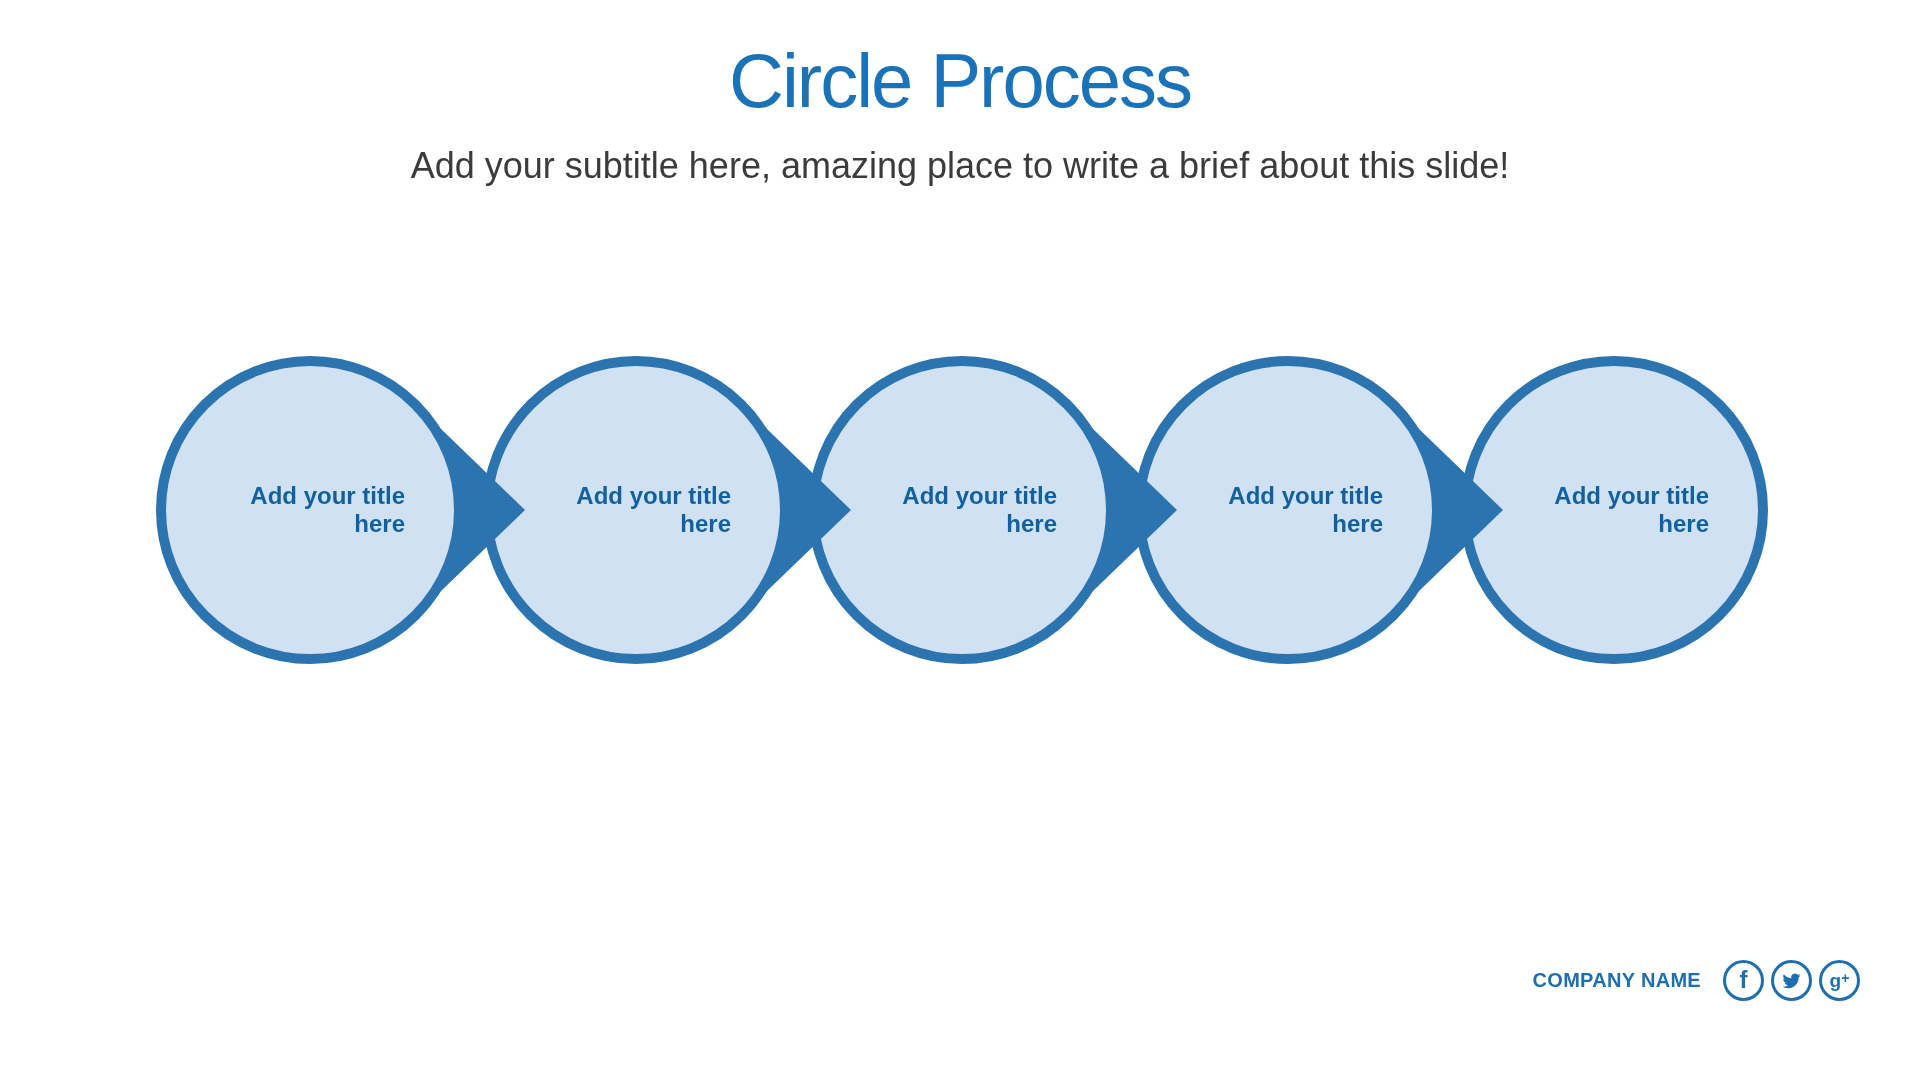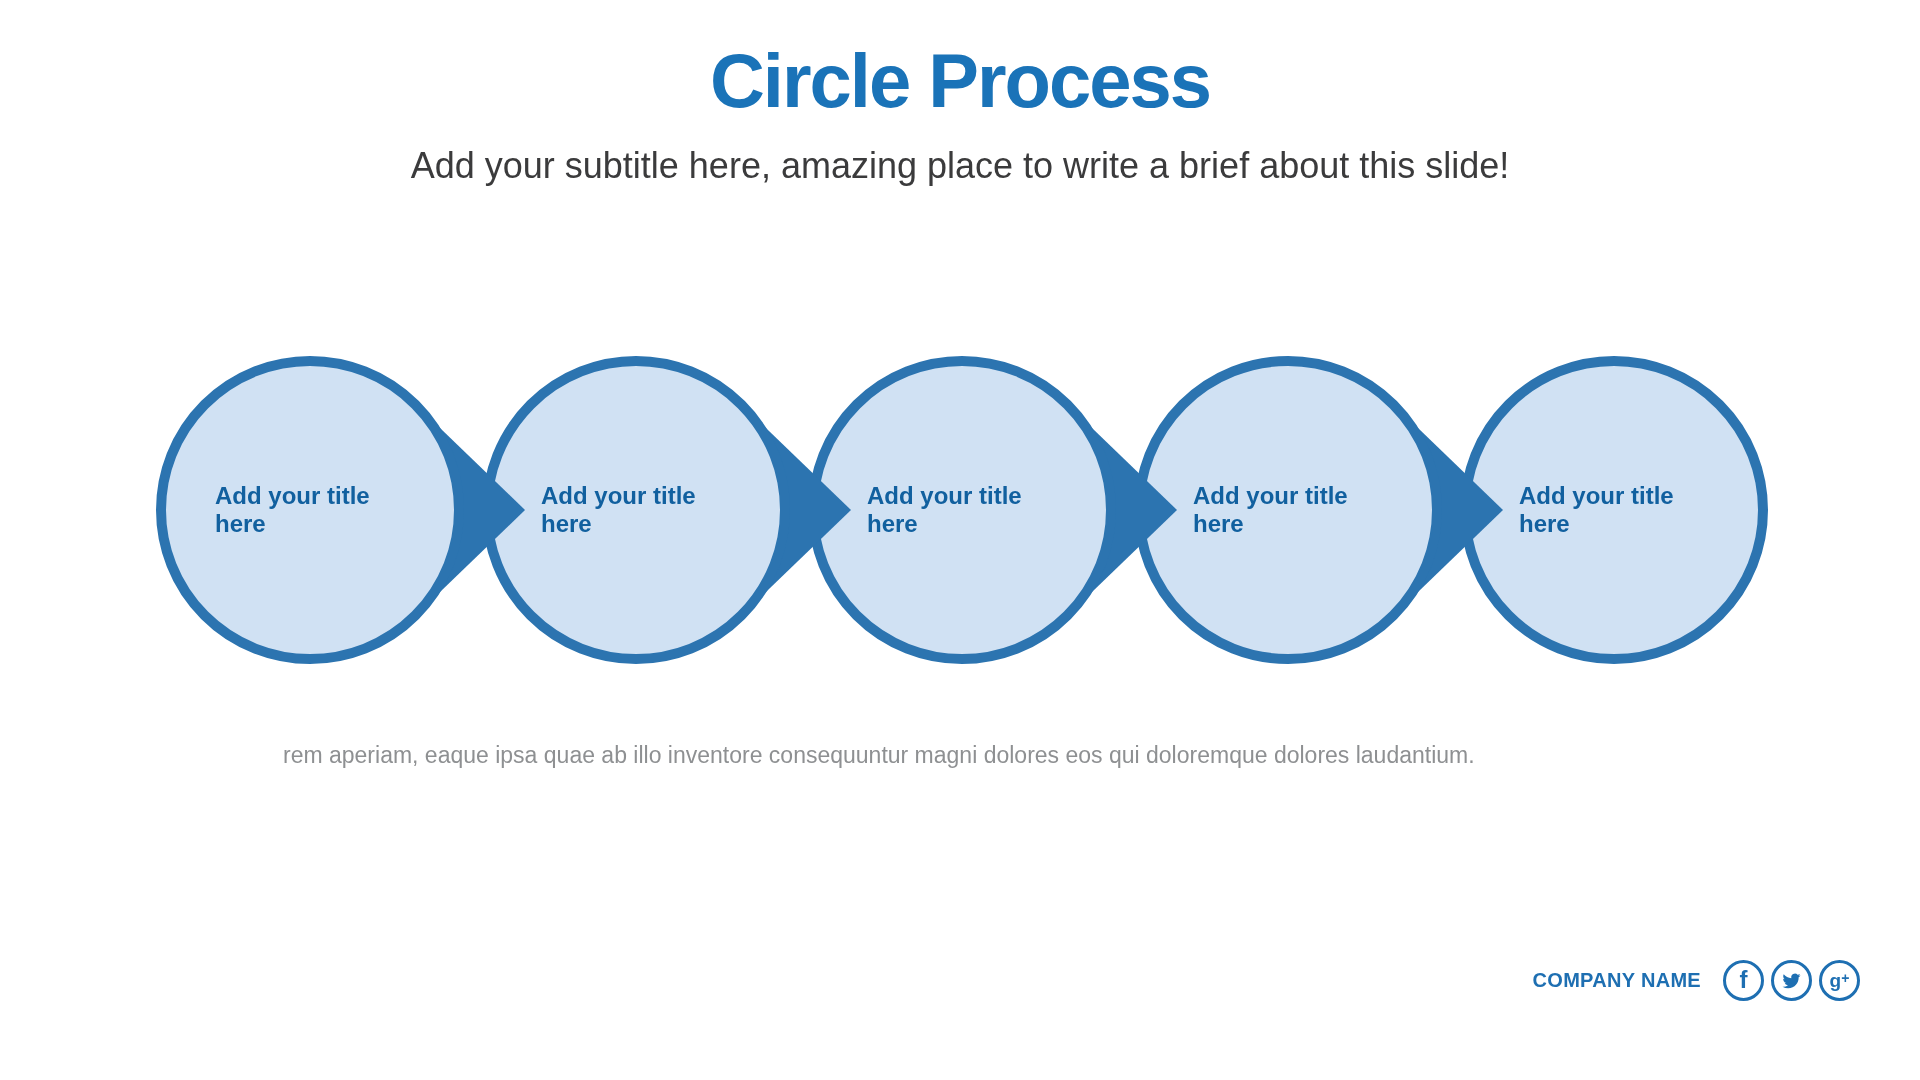--- a/index.html
+++ b/index.html
@@ -8,21 +8,21 @@
     position:relative;
     background:#ffffff;
     font-family:"Liberation Sans", sans-serif;
     overflow:hidden;
   }
 
   
   .title {
     position:absolute; top:39px; left:0; width:1920px;
     text-align:center;
-    font-size:76px; font-weight:bold; letter-spacing:-2px;
+    font-size:76px; font-weight:normal; letter-spacing:-2px;
     color:#1a73b8; line-height:1.1;
   }
   .subtitle {
     position:absolute; top:143px; left:0; width:1920px;
     text-align:center;
     font-size:36px; color:#3b3b3c; line-height:1.3;
   }
 
   
   .diagram { position:absolute; top:0; left:0; width:1920px; height:1080px; }
@@ -30,21 +30,21 @@
   .step-circle {
     position:absolute; top:356px;
     width:308px; height:308px;
     background:#d0e1f3;
     border:10px solid #2c74b0;
     border-radius:50%;
     display:flex; align-items:center; justify-content:center;
   }
   .step-circle .label {
     display:block; width:190px;
-    text-align:left;
+    text-align:right;
     font-size:24px; font-weight:bold; line-height:28px;
     color:#11609f;
   }
   .s1 { left:156px;  z-index:50; }
   .s2 { left:482px;  z-index:40; }
   .s3 { left:808px;  z-index:30; }
   .s4 { left:1134px; z-index:20; }
   .s5 { left:1460px; z-index:10; }
 
   .arrow {
@@ -113,21 +113,20 @@
     <span class="label">Add your title here</span>
   </div>
   <div class="arrow a4"></div>
 
   <div class="step-circle s5">
     <span class="label">Add your title here</span>
   </div>
 </div>
 
 <p class="description">
-  <span class="desc-line">rem aperiam, eaque ipsa quae ab illo inventore consequuntur magni dolores eos qui doloremque dolores laudantium.</span>
 </p>
 
 <div class="footer">
   <span class="company">COMPANY NAME</span>
 
   <span class="social-circle">
     <span class="fb-f">f</span>
   </span>
 
   <span class="social-circle">

